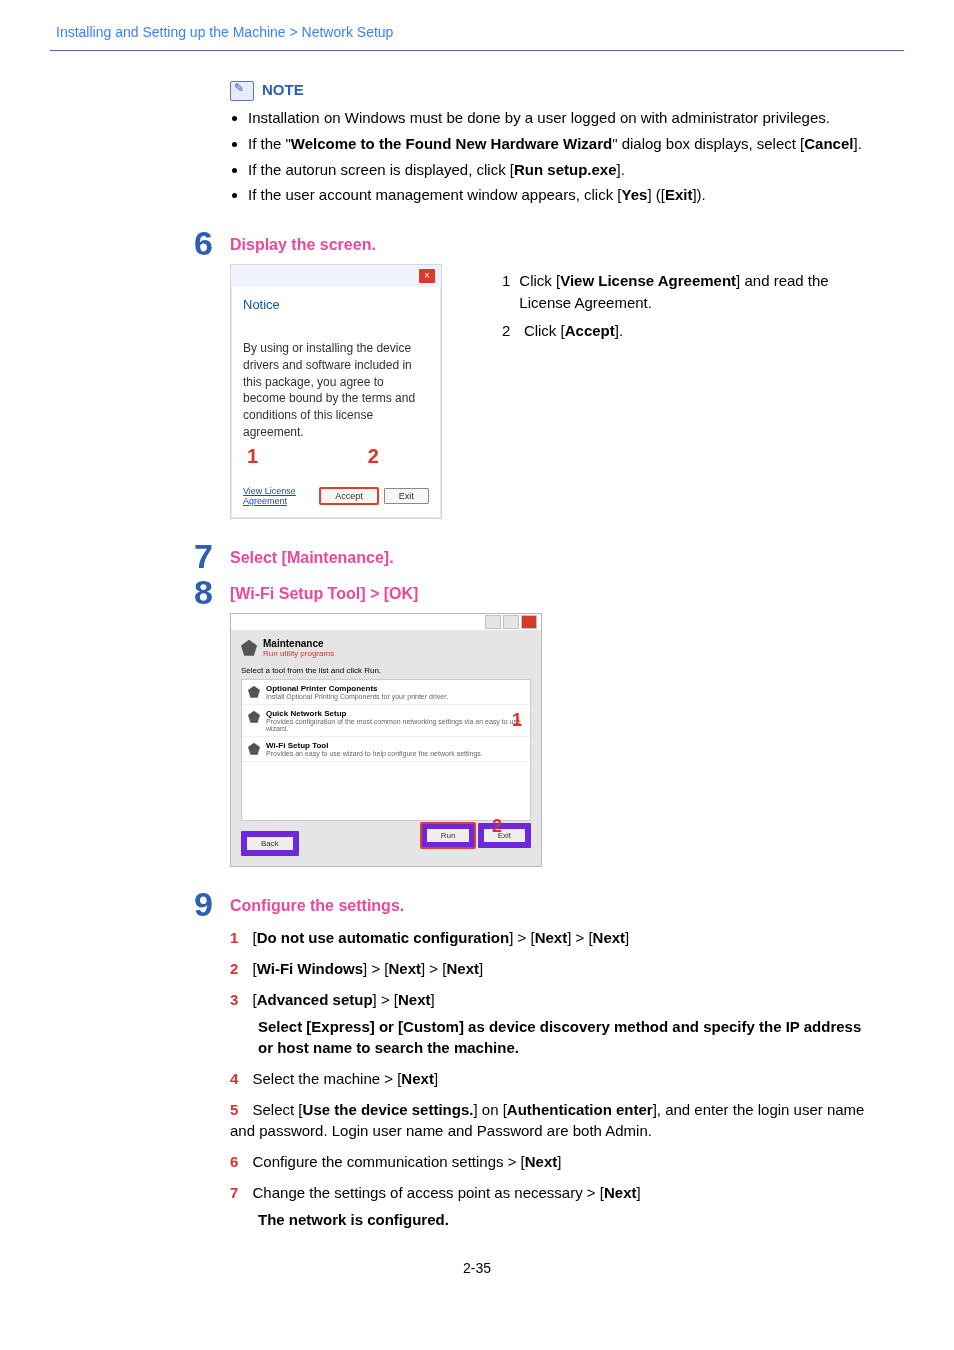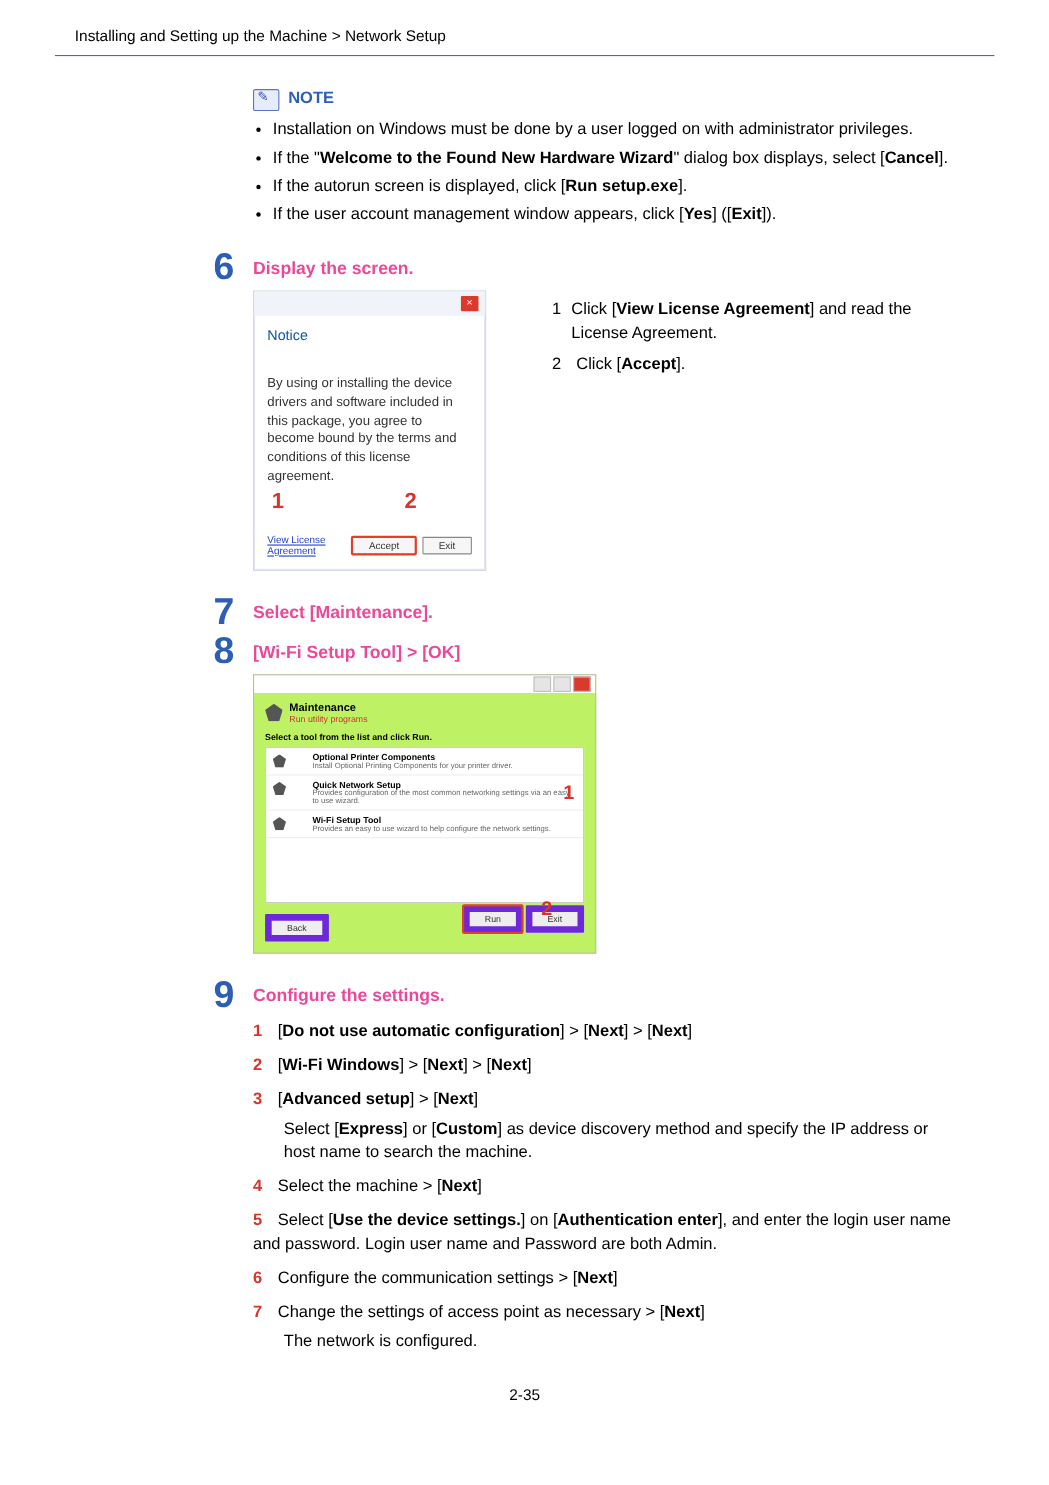--- a/index.html
+++ b/index.html
@@ -22,21 +22,21 @@
     width:var(--page-w);
     height:var(--page-h);
     background:#fff;
     font-family:Arial,Helvetica,sans-serif;
     color:var(--text);
     font-size:15px;
     position:relative;
     box-sizing:border-box;
     padding:24px 50px 30px 50px;
   }
-  .breadcrumb{color:#000000;font-size:14px;margin:0 0 10px 18px;}
+  .breadcrumb{color:#3b82f6;font-size:14px;margin:0 0 10px 6px;}
   .hr{height:1px;background:var(--hr);margin:6px 0 30px 0;}
   .content{margin-left:180px;margin-right:30px;}
 
   
   .note-head{display:flex;gap:8px;margin-bottom:6px;}
   .note-icon{
     width:22px;height:18px;border:1px solid #5b75c9;background:#e7ecfb;
     position:relative;border-radius:2px;
   }
   .note-icon:before{content:"✎";position:absolute;left:3px;top:-1px;font-size:12px;color:#2a4aa0;}
@@ -54,21 +54,21 @@
   .step-title{
     font-family:Arial Black,Arial,sans-serif;
     font-weight:900;font-size:16px;color:#ec4899;
     margin-bottom:10px;
   }
 
   
   .substeps{margin:12px 0 0 0;padding:0;}
   .substeps li{list-style:none;margin:10px 0;line-height:1.4;}
   .sub-num{color:var(--red);font-weight:bold;font-family:Arial,sans-serif;margin-right:10px;}
-  .sub-indent{margin-left:28px;margin-top:6px;}
+  .sub-indent{margin-left:28px;margin-top:6px;font-weight:bold;}
 
   
   .shot1{
     width:264px;border:1px solid #d2d6e6;box-shadow:0 0 0 1px #e4e6f0 inset;
     background:#fff;font-size:10px;color:#333;
   }
   .shot1 .title{background:#f1f3fb;padding:4px 6px;display:flex;justify-content:space-between;align-items:center;}
   .shot1 .close{width:16px;height:14px;background:var(--win-close);color:#fff;text-align:center;font-size:10px;line-height:14px;border-radius:1px;}
   .shot1 .body{padding:10px 12px 12px;}
   .shot1 .heading{color:var(--win-blue);font-size:13px;margin-bottom:28px;}
@@ -81,33 +81,33 @@
   .marker-red{color:var(--red);font-weight:900;font-size:20px;font-family:Arial Black,Arial;}
   .shot1 .markers{display:flex;justify-content:space-between;margin-top:4px; padding:0 6px 0 4px;}
 
   .step6-row{display:flex;align-items:flex-start;gap:60px;}
   .step6-right ol{margin:0;padding:0;}
   .step6-right li{list-style:none;margin:6px 0;line-height:1.45;display:flex;}
   .step6-right .n{width:22px;}
 
   
   .shot2{
-    width:310px;border:1px solid #b8b8b8;background:#bef264;
+    width:310px;border:1px solid #b8b8b8;background:#e5e5e5;
     font-size:8px;color:#333;
   }
   .shot2 .tbar{height:16px;background:#fff;display:flex;justify-content:flex-end;align-items:center;padding:0 4px;gap:2px;}
   .shot2 .wbtn{width:14px;height:12px;background:#e5e5e5;border:1px solid #c0c0c0;}
   .shot2 .wbtn.close{background:var(--win-close);}
   .shot2 .hdr{display:flex;align-items:center;gap:6px;padding:8px 10px;}
   .shot2 .tool{width:16px;height:16px;background:#555;clip-path:polygon(50% 0,100% 35%,80% 100%,20% 100%,0 35%);}
   .shot2 .hdr-t1{font-weight:bold;font-size:10px;color:#000;}
   .shot2 .hdr-t2{color:#c33;font-size:8px;}
-  .shot2 .sub{padding:0 10px;font-size:8px;color:#000;font-weight:bold;}
+  .shot2 .sub{padding:0 10px;font-size:8px;color:#000;font-weight:normal;}
   .shot2 .list{margin:4px 10px;border:1px solid #ccc;background:#fff;height:140px;}
-  .shot2 .row{display:flex;align-items:flex-start;gap:24px;padding:4px 6px;border-bottom:1px solid #eee;position:relative;}
+  .shot2 .row{display:flex;align-items:flex-start;gap:6px;padding:4px 6px;border-bottom:1px solid #eee;position:relative;}
   .shot2 .row .ic{width:12px;height:12px;background:#555;clip-path:polygon(50% 0,100% 35%,80% 100%,20% 100%,0 35%);margin-top:2px;flex-shrink:0;}
   .shot2 .row .t1{font-weight:bold;font-size:8px;color:#000;}
   .shot2 .row .t2{font-size:7px;color:#666;}
   .shot2 .foot{display:flex;justify-content:space-between;padding:6px 10px 10px;}
   .shot2 .b{padding:2px 14px;border:6px solid #6d28d9;background:#eee;font-size:8px;border-radius:1px;}
   .shot2 .b.run{outline:2px solid #e04028;outline-offset:-1px;}
   .shot2 .m1{position:absolute;right:8px;top:30px;color:var(--red);font-weight:900;font-size:18px;font-family:Arial Black,Arial;}
   .shot2-wrap{position:relative;display:inline-block;}
   .shot2-wrap .m2{position:absolute;right:40px;bottom:30px;color:var(--red);font-weight:900;font-size:18px;font-family:Arial Black,Arial;}
 

